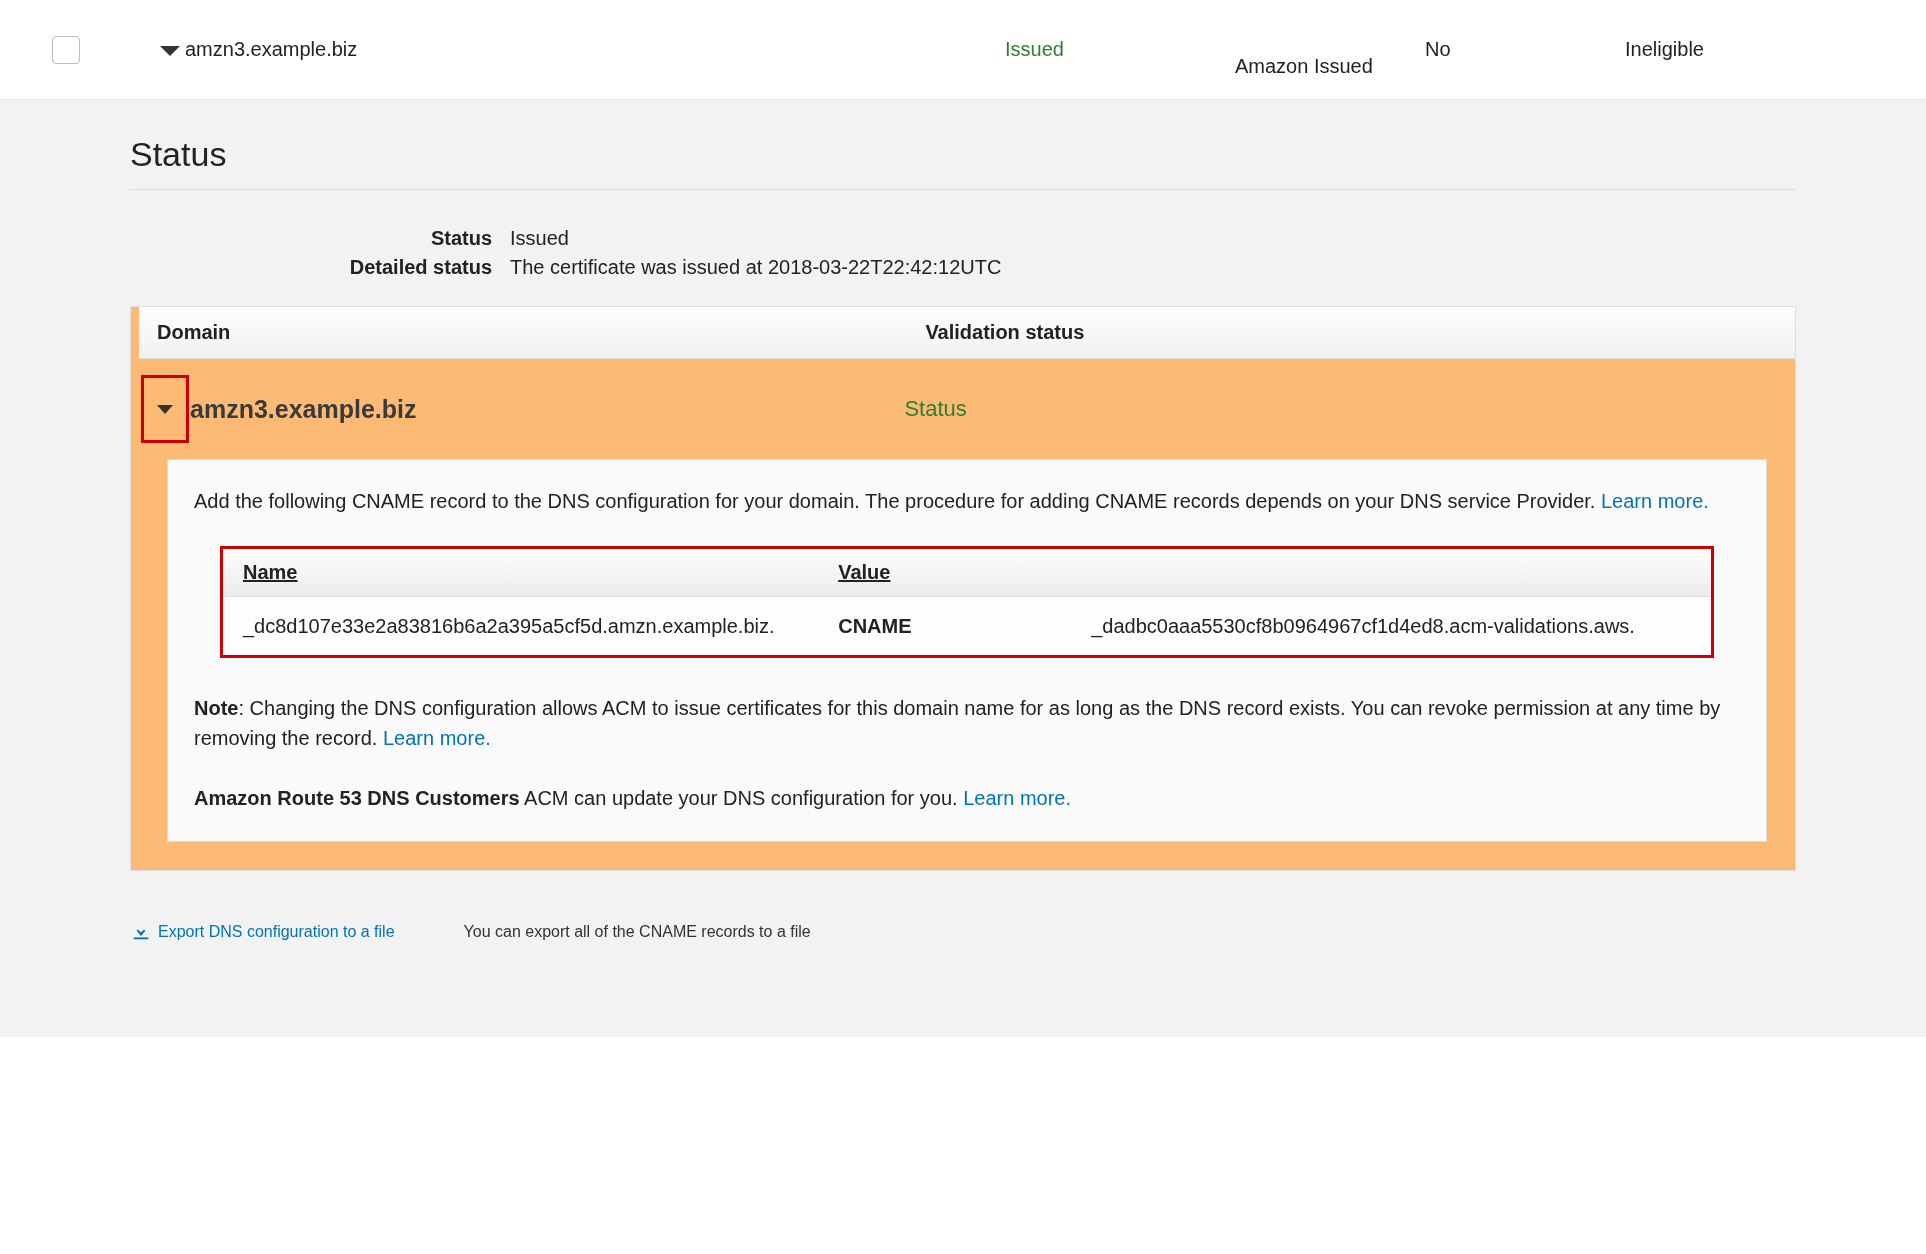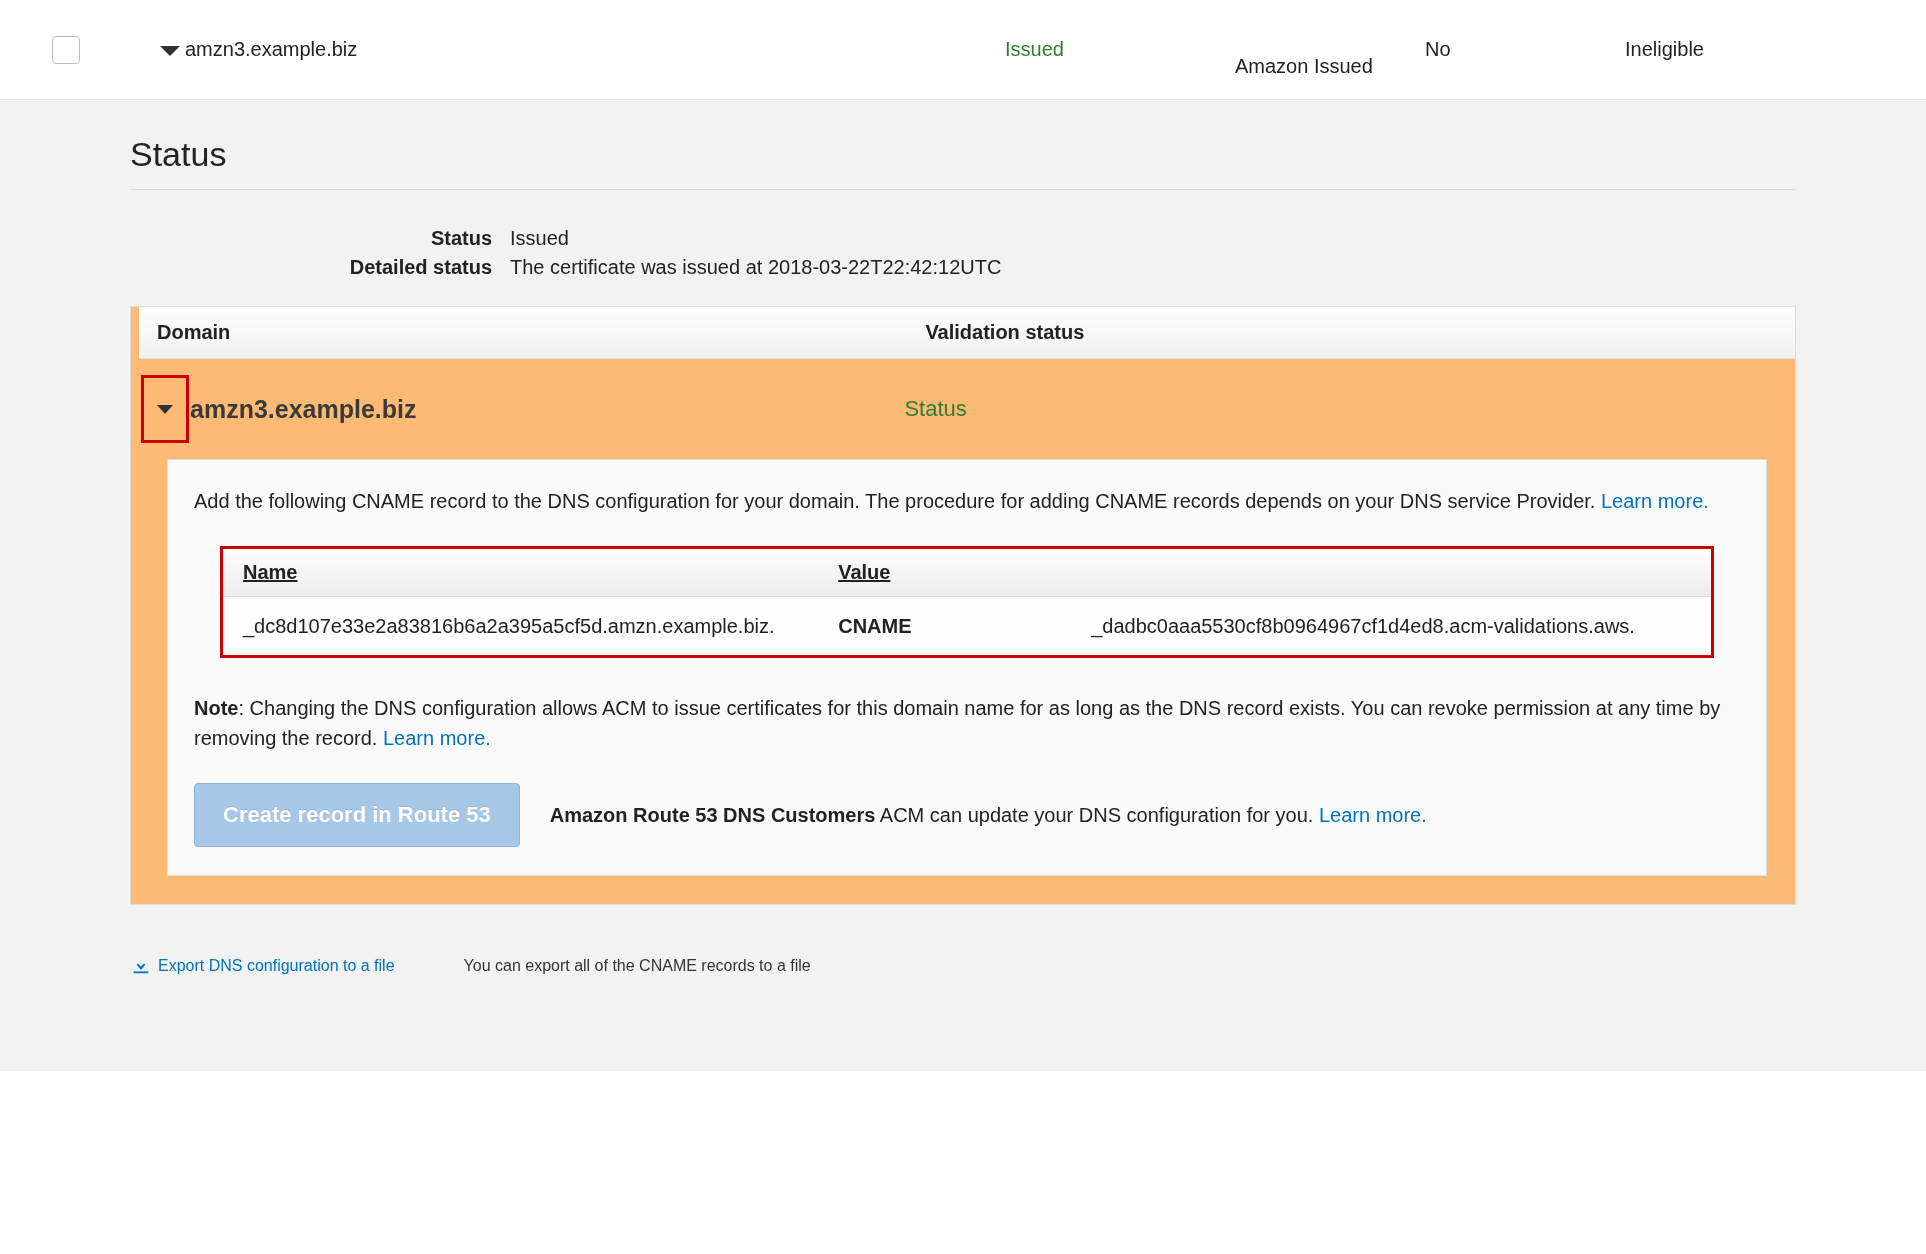--- a/index.html
+++ b/index.html
@@ -287,21 +287,20 @@
           <div class="td c-type">CNAME</div>
           <div class="td c-value">_dadbc0aaa5530cf8b0964967cf1d4ed8.acm-validations.aws.</div>
         </div>
       </div>
 
       <div class="para">
         <strong>Note</strong><span>: Changing the DNS configuration allows ACM to issue certificates for this domain name for as long as the DNS record exists. You can revoke permission at any time by removing the record. </span><a href="#" class="link">Learn more.</a>
       </div>
 
       <div class="route53-row">
-        <button class="route53-btn">Create record in Route 53</button>
         <span class="route53-text">
           <span class="lead">Amazon Route 53 DNS Customers</span><span> ACM can update your DNS configuration for you. </span><a href="#" class="link">Learn more.</a>
         </span>
       </div>
 
     </div>
   </div>
 
   <div class="export-row">
     <span class="download-icon">

